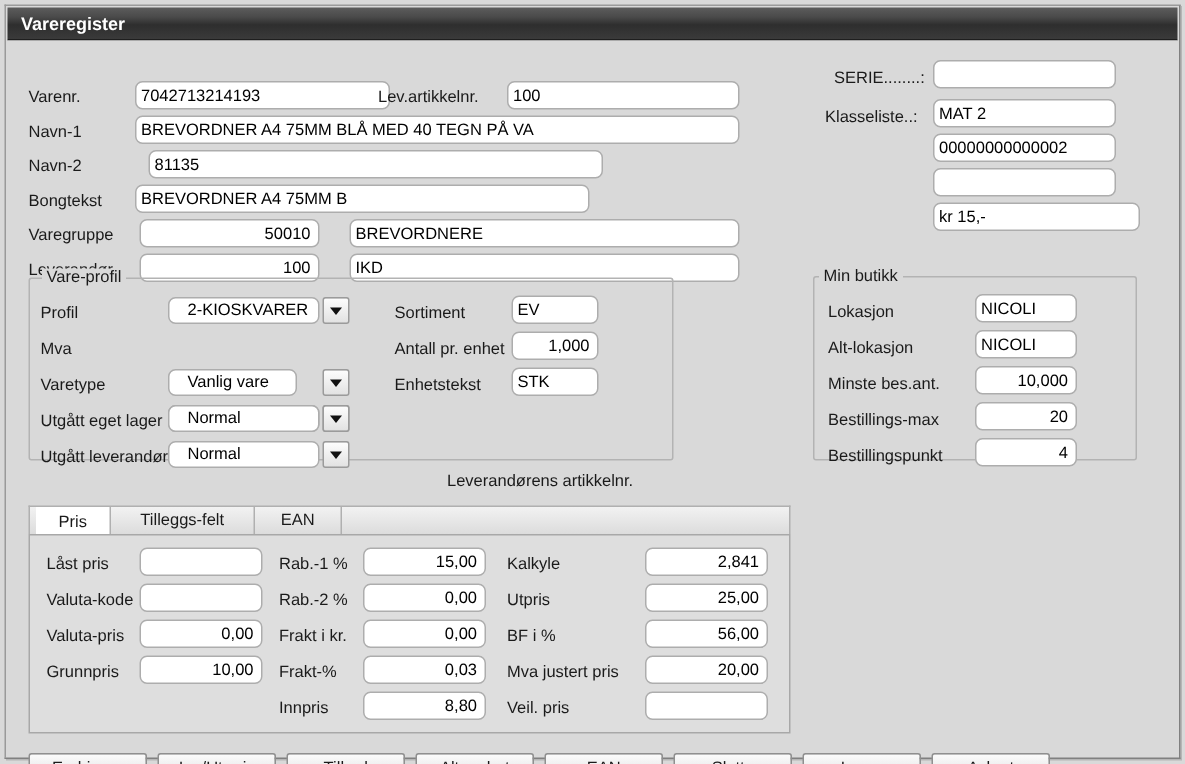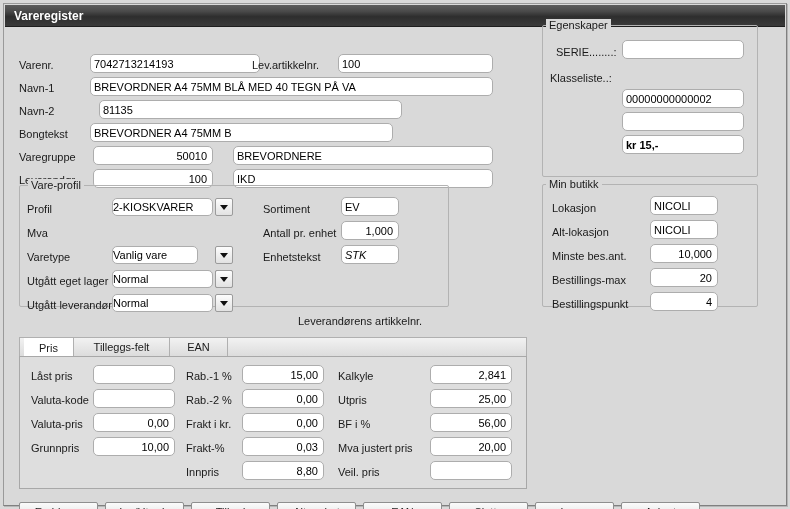--- a/index.html
+++ b/index.html
@@ -39,21 +39,21 @@
     padding:0 3px;
     overflow:hidden;white-space:nowrap;
   }
   .fld.num{justify-content:flex-end;padding-right:5px;}
   .combo{
     position:absolute;height:18px;box-sizing:border-box;
     display:flex;align-items:stretch;
   }
   .combo .cval{
     flex:1;background:#fff;border:1px solid #adadad;border-radius:5px;
-    display:flex;align-items:center;padding:0 0;font-size:11px;
+    display:flex;align-items:center;padding:0 12px;font-size:11px;
     box-sizing:border-box;overflow:hidden;white-space:nowrap;
   }
   .combo .cbtn{
     width:18px;margin-left:2px;box-sizing:border-box;
     background:linear-gradient(to bottom,#fdfdfd,#e2e2e2);
     border:1px solid #9b9b9b;border-radius:2px;
     display:flex;align-items:center;justify-content:center;
   }
   .combo .cbtn i{
     display:block;width:0;height:0;
@@ -191,35 +191,33 @@
         </span>
     </div>
 
     <div class="lbl" style="left:258px;top:176px;">Sortiment</div>
     <div class="fld" style="left:336px;top:170px;width:58px;height:19px;">EV</div>
 
     <div class="lbl" style="left:258px;top:200px;">Antall pr. enhet</div>
     <div class="fld num" style="left:336px;top:194px;width:58px;height:19px;">1,000</div>
 
     <div class="lbl" style="left:258px;top:224px;">Enhetstekst</div>
-    <div class="fld" style="left:336px;top:218px;width:58px;height:19px;font-style:italic;">STK</div>
+    <div class="fld" style="left:336px;top:218px;width:58px;height:19px;">STK</div>
 
     <div class="lbl" style="left:293px;top:288px;">Leverandørens artikkelnr.</div>
 
-    <div class="group onTitle" style="left:537px;top:-2px;width:216px;height:152px;">
-      <span class="gtitle" style="top:-7px;left:3px;">Egenskaper</span>
-    </div>
 
     <div class="lbl" style="left:551px;top:19px;">SERIE........:</div>
     <div class="fld" style="left:617px;top:13px;width:122px;height:19px;"></div>
 
     <div class="lbl" style="left:545px;top:45px;">Klasseliste..:</div>
+    <div class="fld" style="left:617px;top:39px;width:122px;height:19px;">MAT 2</div>
     <div class="fld" style="left:617px;top:62px;width:122px;height:19px;">00000000000002</div>
     <div class="fld" style="left:617px;top:85px;width:122px;height:19px;"></div>
-    <div class="fld" style="left:617px;top:108px;width:122px;height:19px;font-weight:bold;">kr 15,-</div>
+    <div class="fld" style="left:617px;top:108px;width:138px;height:19px;">kr 15,-</div>
 
     <div class="group" style="left:537px;top:157px;width:216px;height:123px;">
       <span class="gtitle" style="left:3px;">Min butikk</span>
     </div>
 
     <div class="lbl" style="left:547px;top:175px;">Lokasjon</div>
     <div class="fld" style="left:645px;top:169px;width:68px;height:19px;">NICOLI</div>
 
     <div class="lbl" style="left:547px;top:199px;">Alt-lokasjon</div>
     <div class="fld" style="left:645px;top:193px;width:68px;height:19px;">NICOLI</div>

